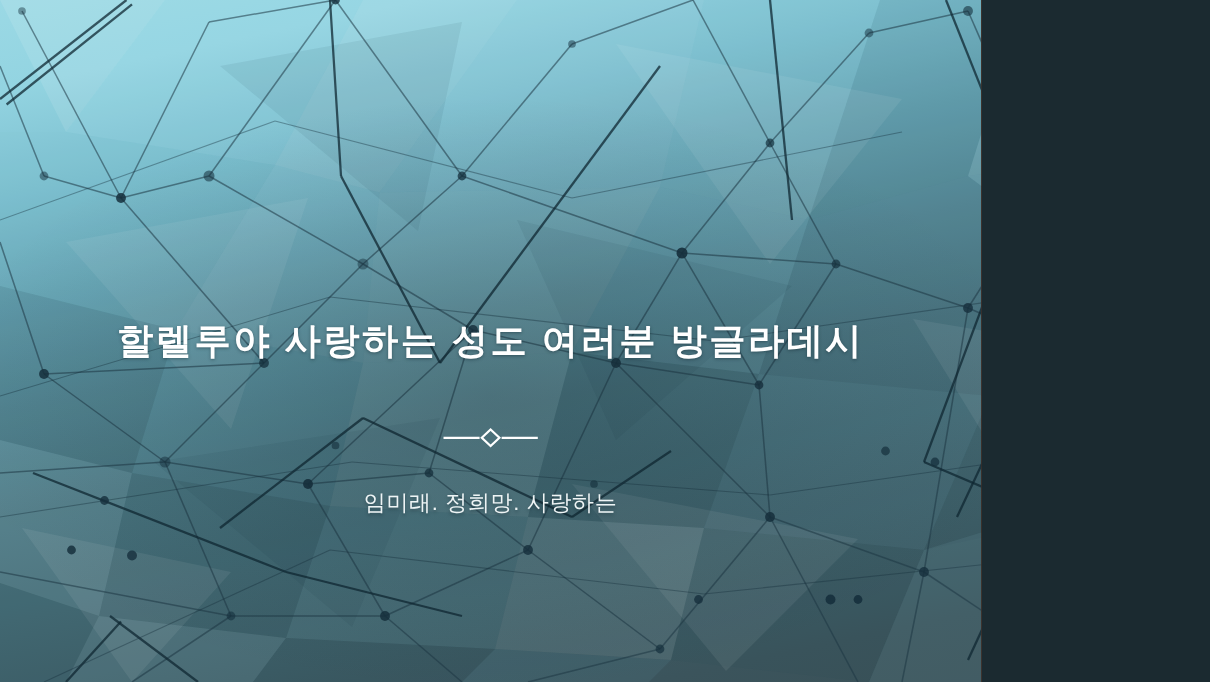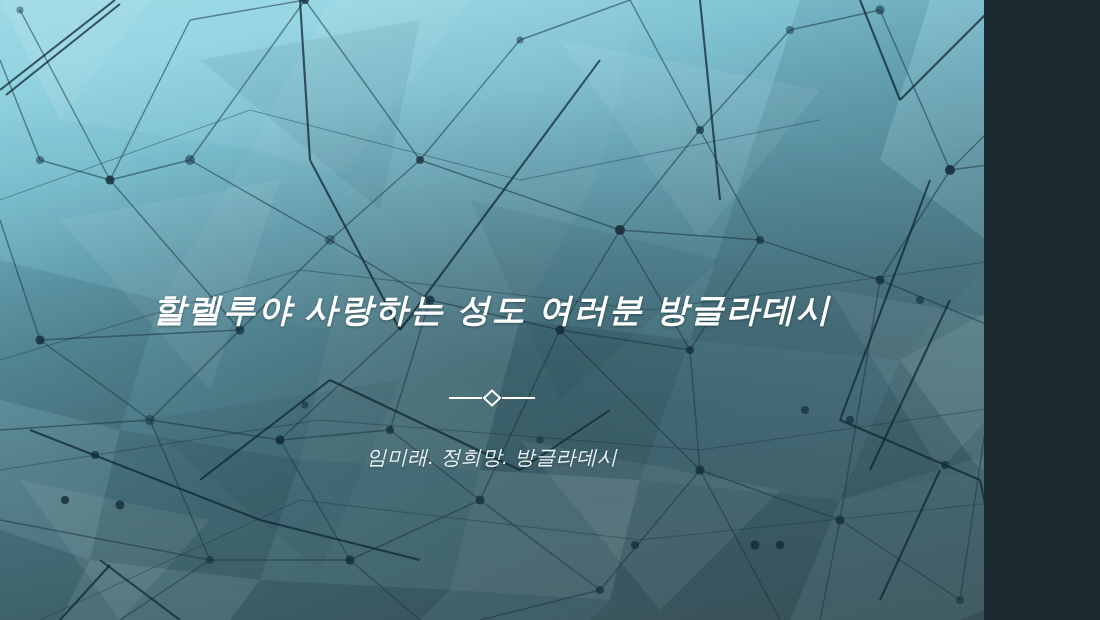--- a/index.html
+++ b/index.html
@@ -7,25 +7,24 @@
     margin: 0;
     padding: 0;
     background: #1b2a30;
   }
   body {
     font-family: "Liberation Sans", "DejaVu Sans", sans-serif;
   }
 
   .slide {
     position: relative;
-    width: 984px;
+    width: 892px;
     height: 620px;
     overflow: hidden;
     background: #c2410c;
-    font-style: italic;
   }
 
   
   .bg-gradient {
     position: absolute;
     inset: 0;
     background: linear-gradient(168deg,
       #9bd9e5 0%,
       #93d4e1 10%,
       #7cbfcf 22%,
@@ -325,16 +324,16 @@
     </div>
 
     <div class="divider">
       <svg width="86" height="20" viewBox="0 0 86 20" xmlns="http://www.w3.org/2000/svg">
         <line x1="0" y1="10" x2="33" y2="10" stroke="#ffffff" stroke-width="2"></line>
         <line x1="53" y1="10" x2="86" y2="10" stroke="#ffffff" stroke-width="2"></line>
         <polygon points="43,2.5 51,10 43,17.5 35,10" fill="none" stroke="#ffffff" stroke-width="2"></polygon>
       </svg>
     </div>
 
-    <div class="subtitle">임미래. 정희망. 방글라데시</div>
+    <div class="subtitle">임미래. 정희망. 사랑하는</div>
 
   </div>
 </div>
 
 </body></html>

